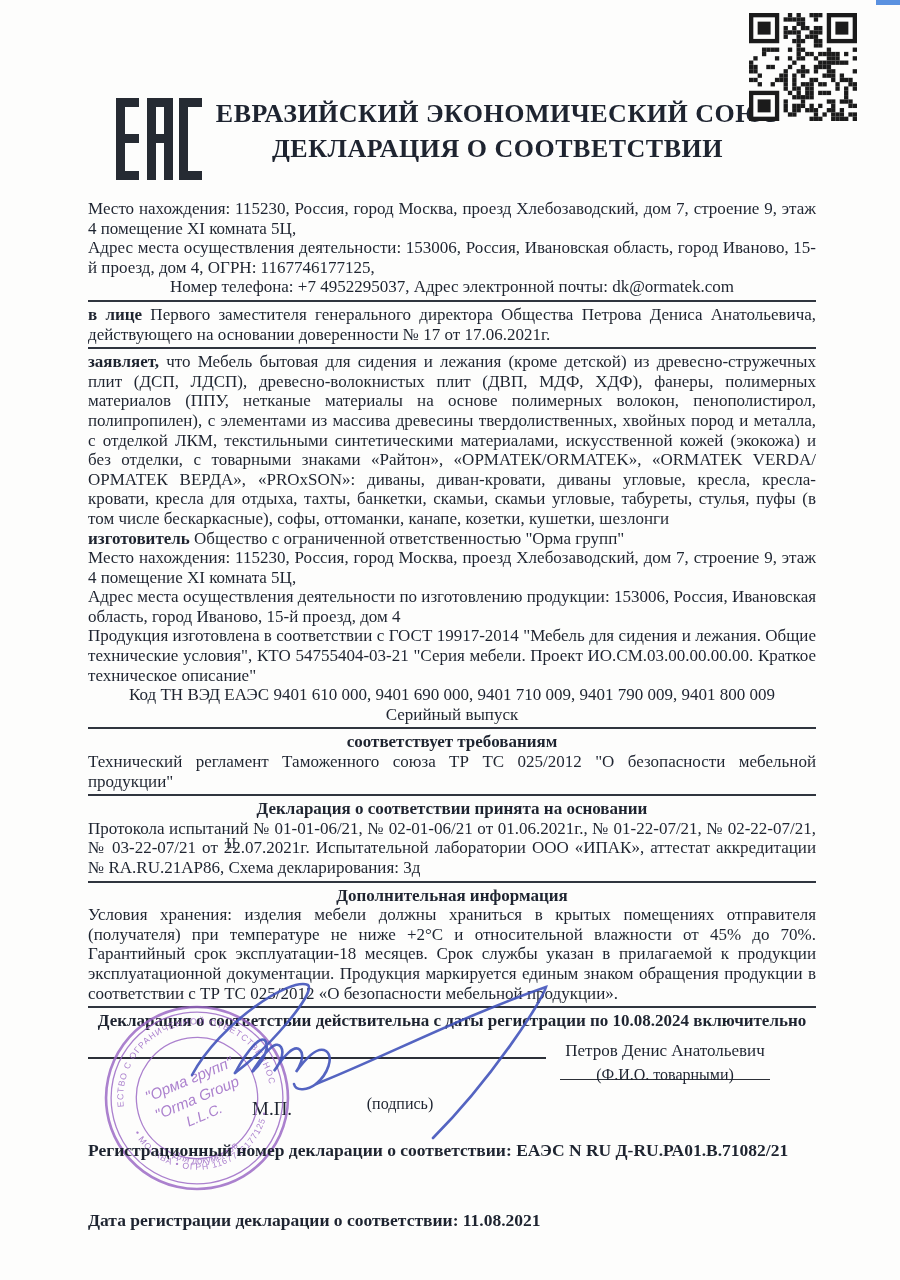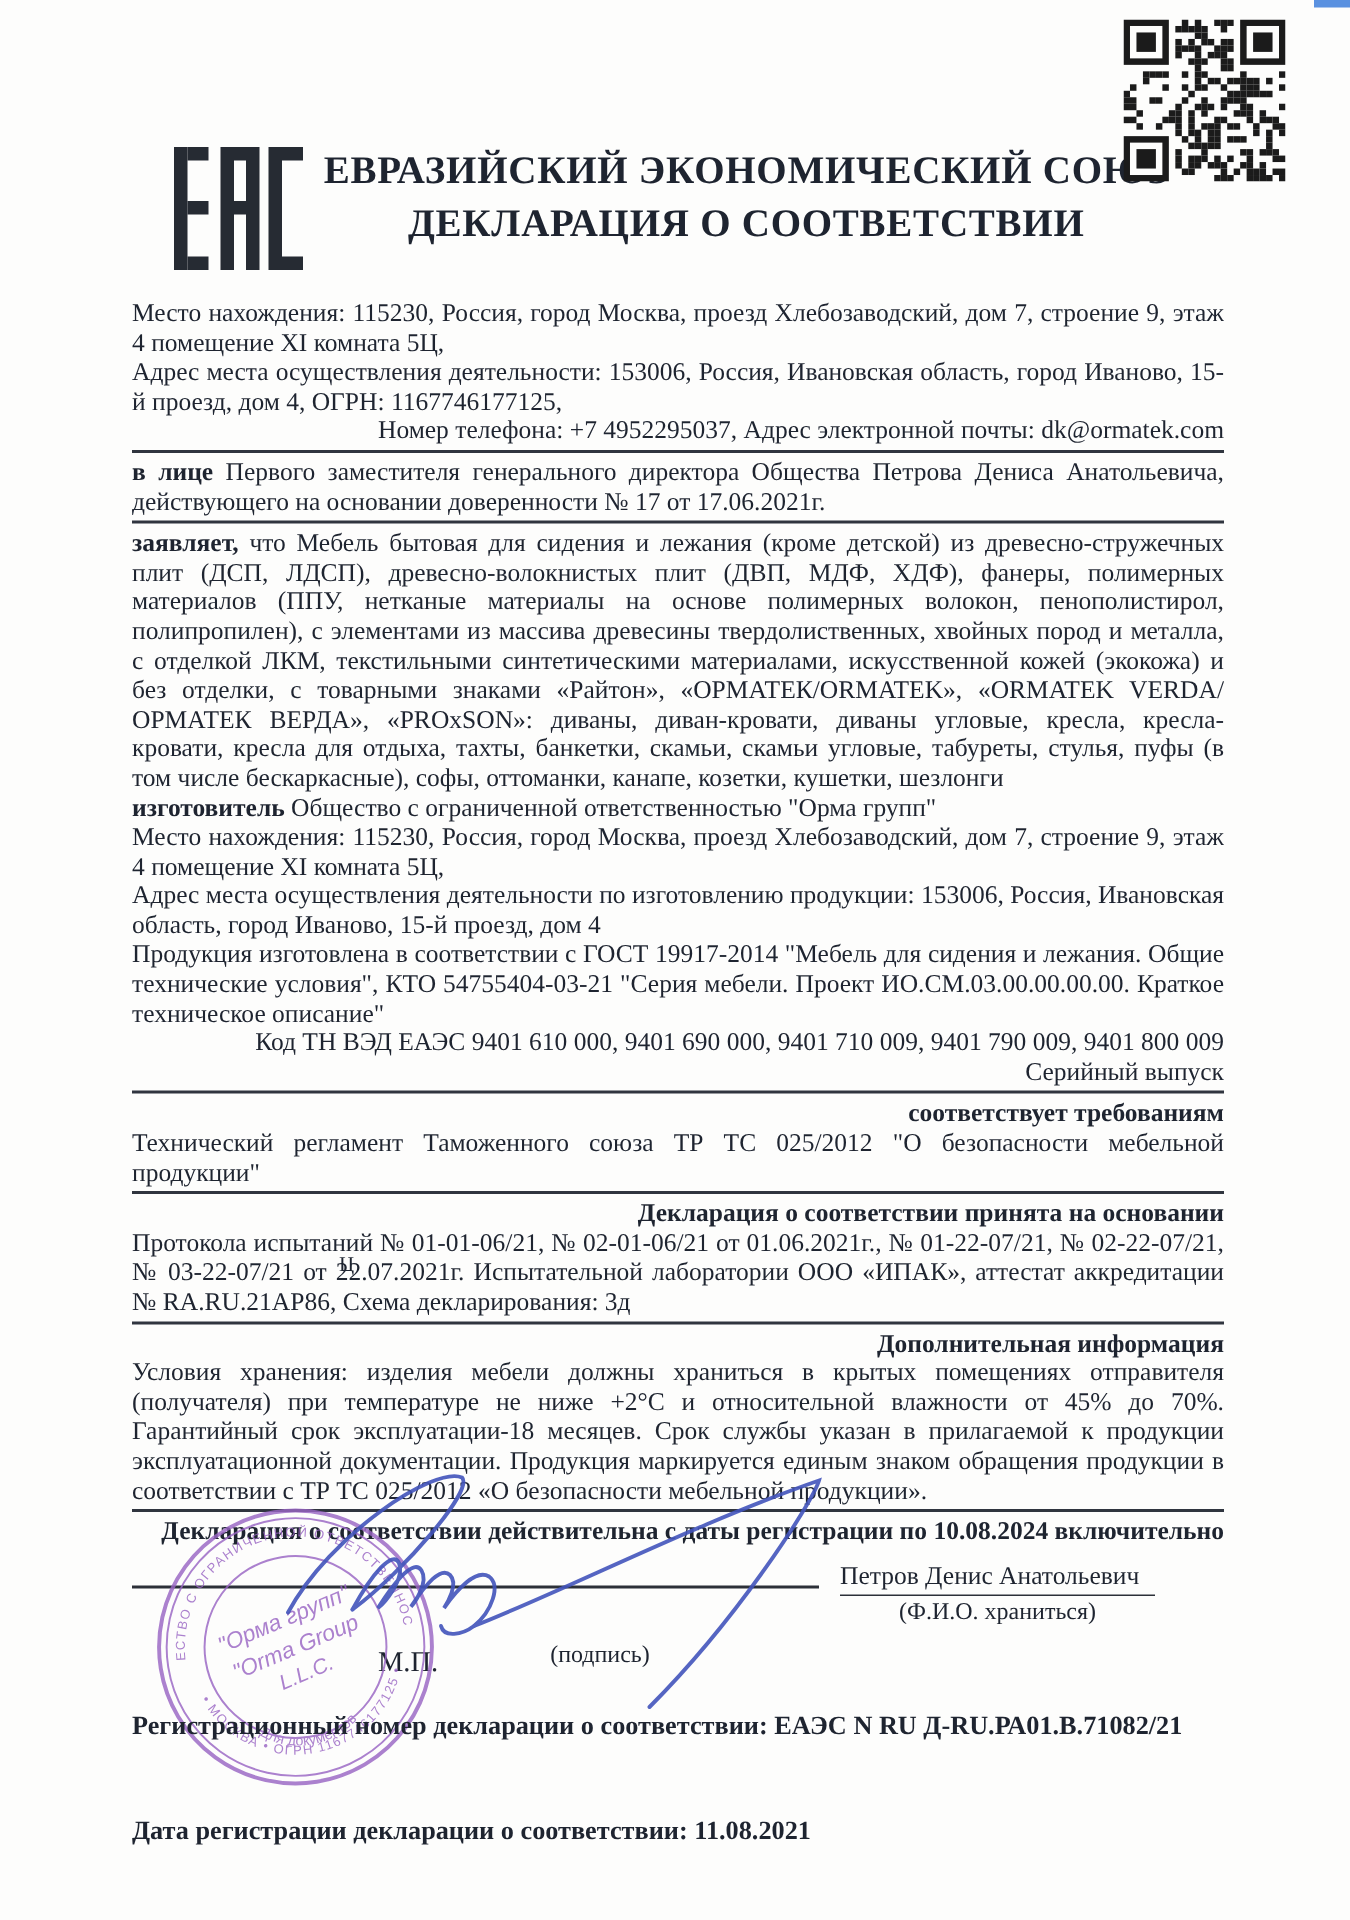--- a/index.html
+++ b/index.html
@@ -10,29 +10,29 @@
   }
   
   .eac-logo{position:absolute;left:116px;top:98px;width:86px;height:82px;}
   .titles{position:absolute;left:205px;top:96px;width:585px;text-align:center;}
   .title-line{font-weight:bold;font-size:26px;line-height:35px;letter-spacing:.5px;white-space:nowrap;}
   .qr{position:absolute;left:749px;top:13px;width:108px;height:108px;}
   .corner-blue{position:absolute;right:0;top:0;width:24px;height:5px;background:#3d7edb;opacity:.85;}
   
   .flow{position:absolute;left:88px;top:199px;width:728px;font-size:17px;line-height:19.6px;}
   .flow p{margin:0;text-align:justify;}
-  .flow .nojust{text-align:right;}
+  .flow .nojust{text-align:center;}
   b{font-weight:bold;}
   hr.rule{border:none;border-top:2px solid #30353f;margin:3px 0 3px 0;}
   .headline{font-weight:bold;}
   .validity{font-weight:bold;margin-top:3px;}
   
   .sig-line{position:absolute;left:88px;top:1057px;width:458px;border-top:2px solid #2c3038;}
   .sign-caption{position:absolute;left:300px;top:1095px;width:200px;text-align:center;font-size:16px;}
-  .fio-name{position:absolute;left:560px;top:1041px;width:210px;text-align:left;font-size:17px;border-bottom:1.5px solid #2c3038;padding-bottom:2px;}
+  .fio-name{position:absolute;left:560px;top:1041px;width:210px;text-align:center;font-size:17px;border-bottom:1.5px solid #2c3038;padding-bottom:18px;}
   .fio-caption{position:absolute;left:560px;top:1066px;width:210px;text-align:center;font-size:16px;}
   .mp{position:absolute;left:252px;top:1098px;font-size:19px;}
   .stamp{position:absolute;left:101px;top:1002px;width:192px;height:192px;transform:rotate(-9deg);opacity:.82;}
   .stamp text{fill:#9a66c4;font-family:"Liberation Sans","DejaVu Sans",sans-serif;}
   .stamp circle{stroke:#9a66c4;fill:none;}
   .signature-svg{position:absolute;left:130px;top:975px;width:500px;height:175px;pointer-events:none;}
   .stray{position:absolute;left:226px;top:836px;font-size:14px;}
   
   .reg-number{position:absolute;left:88px;top:1140px;width:760px;font-weight:bold;font-size:17.5px;}
   .reg-date{position:absolute;left:88px;top:1182px;width:760px;font-weight:bold;font-size:17.5px;margin-top:28px;}
@@ -311,21 +311,21 @@
     <hr class="rule">
 
     <p class="validity nojust">Декларация о соответствии действительна с даты регистрации по  10.08.2024 включительно</p>
   </div>
 
   <span class="stray">Ц</span>
 
   <div class="sig-line"></div>
   <div class="sign-caption">(подпись)</div>
   <div class="fio-name">Петров Денис Анатольевич</div>
-  <div class="fio-caption">(Ф.И.О. храниться)</div>
+  <div class="fio-caption">(Ф.И.О. товарными)</div>
   <div class="mp">М.П.</div>
 
   <svg class="stamp" viewBox="0 0 190 190">
     <defs>
       <path id="arcTop" d="M 22,95 A 73,73 0 1 1 168,95"></path>
       <path id="arcBottom" d="M 24,95 A 71,71 0 1 0 166,95"></path>
       <path id="arcInner" d="M 44,98 A 52,52 0 1 0 146,98"></path>
     </defs>
     <circle cx="95" cy="95" r="90" stroke-width="2.6"></circle>
     <circle cx="95" cy="95" r="85" stroke-width="1.3"></circle>

